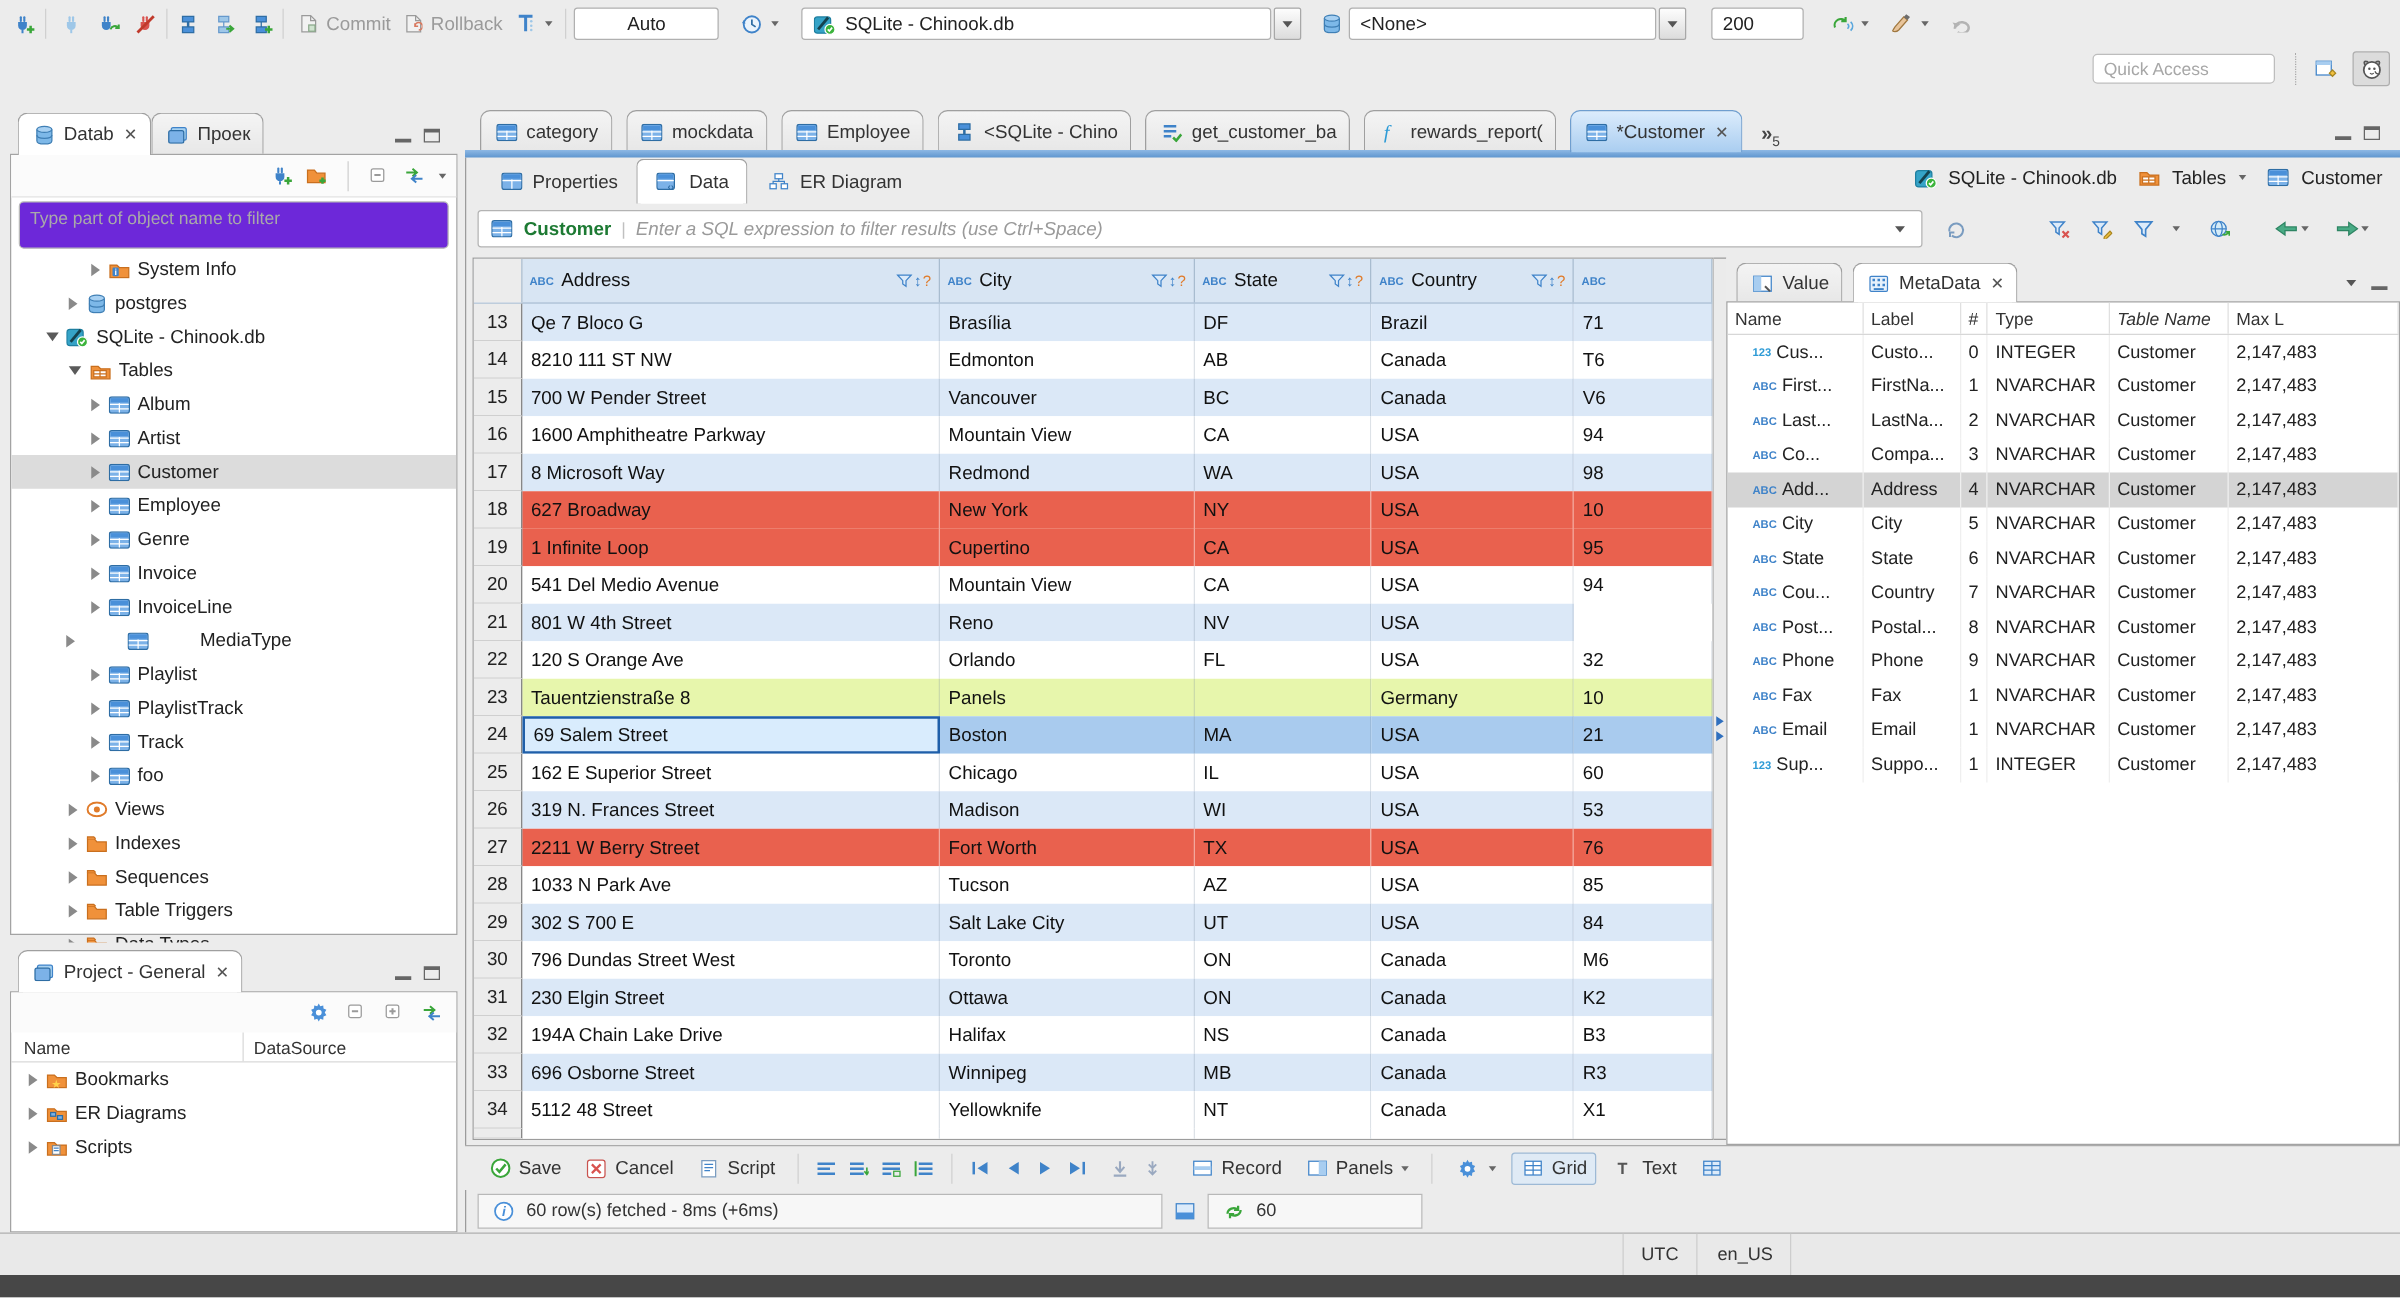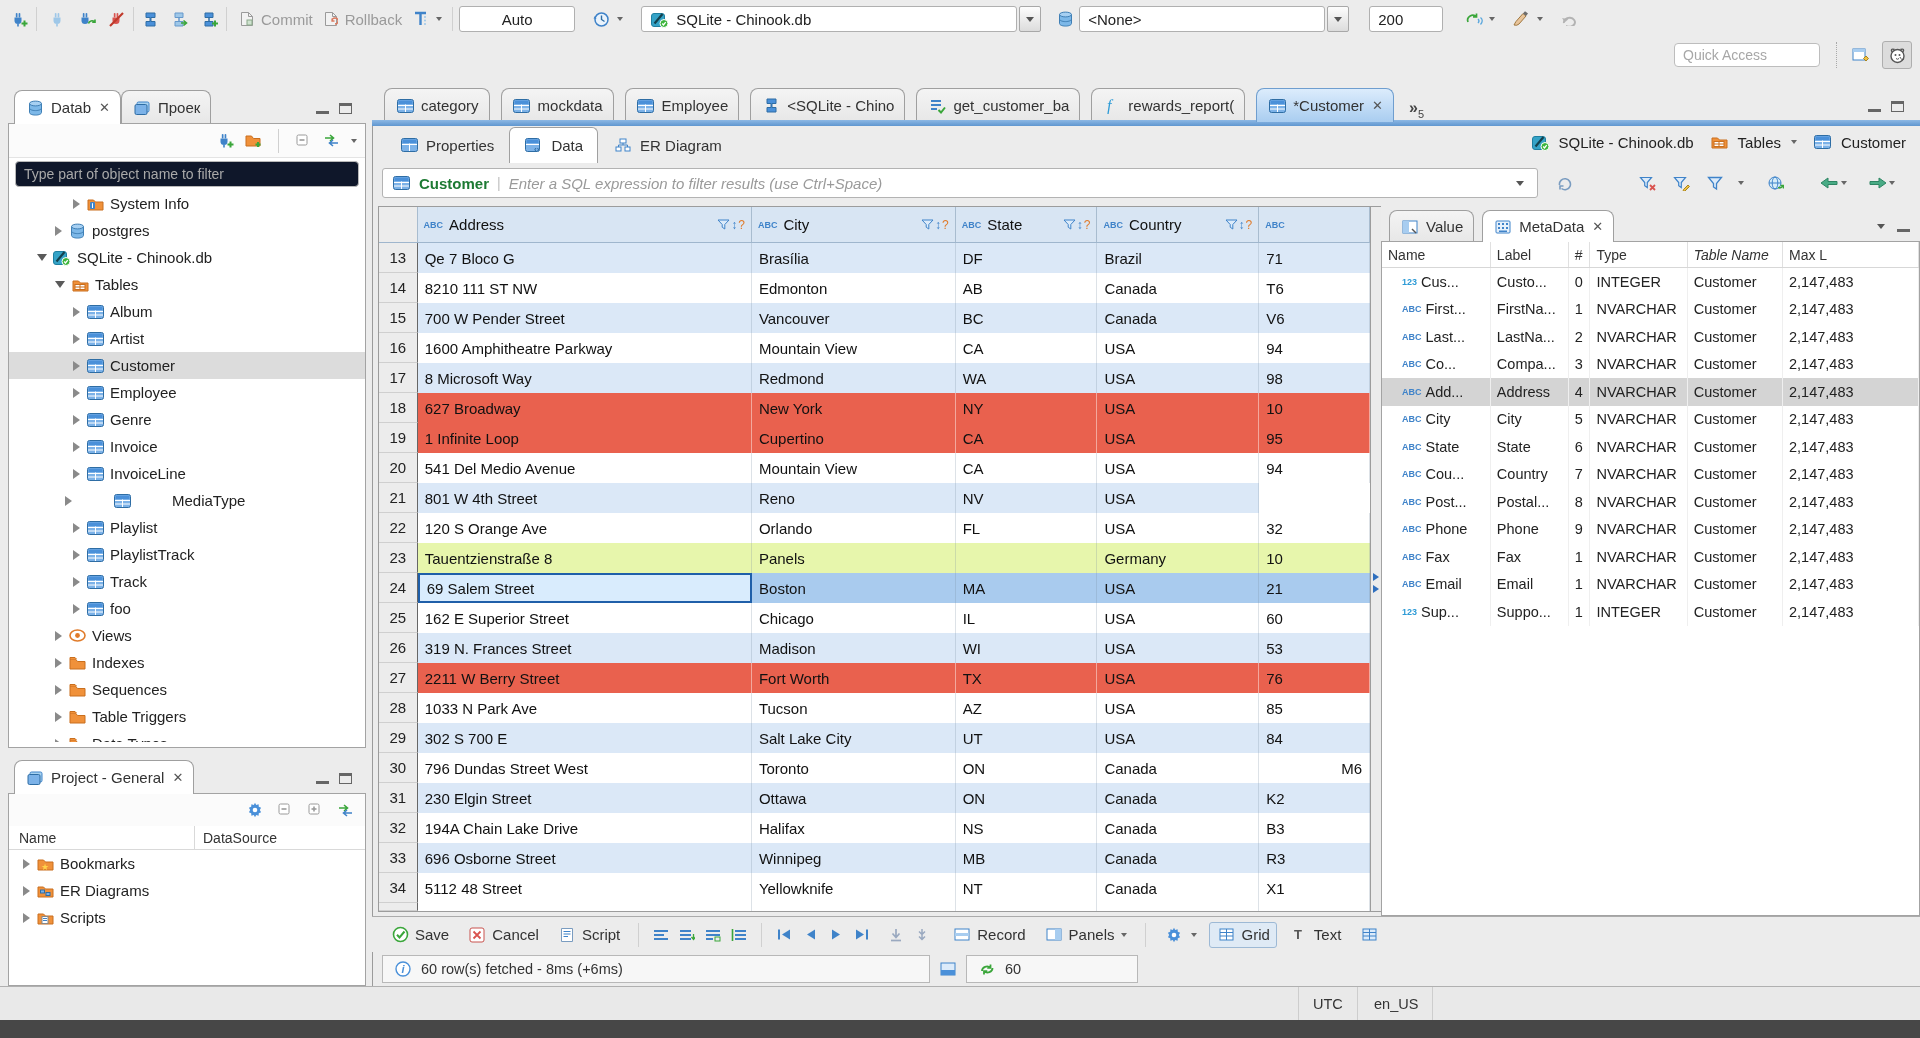--- a/index.html
+++ b/index.html
@@ -28,21 +28,21 @@
   .vtab.active-blue { background:linear-gradient(#dcecfc,#a9cdf0); border-color:#6f9ecf; z-index:3; }
   .tab-close { font-size:13px; color:#555; margin-left:2px; }
   .win-btns { display:flex; gap:10px; align-items:center; }
   .wmin { width:13px; height:11px; border-bottom:3px solid #666; }
   .wmax { width:13px; height:11px; border:1.5px solid #666; border-top:3px solid #666; }
 
   
   #nav-tabs { left:8px; top:88px; width:358px; height:36px; display:flex; align-items:flex-end; }
   #nav-panel { left:8px; top:123px; width:358px; height:625px; background:#fff; border:1px solid #a3a3a3; }
   #nav-toolbar { height:34px; background:#fbfbfb; display:flex; justify-content:flex-end; align-items:center; padding-right:8px; gap:8px; border-bottom:1px solid #e4e4e4; }
-  #nav-filter { margin:3px 6px; width:344px; height:26px; border:1px solid #b9b9b9; border-radius:4px; color:#a9a9a9; font-size:14px; padding:0 8px; line-height:24px; background:#0f172a; }
+  #nav-filter { margin:3px 6px; width:344px; height:38px; border:1px solid #b9b9b9; border-radius:4px; color:#a9a9a9; font-size:14px; padding:0 8px; line-height:24px; background:#6d28d9; }
   #nav-tree { overflow:hidden; height:552px; }
   .tree-row { display:flex; align-items:center; height:27px; font-size:15px; gap:5px; white-space:nowrap; }
   .tree-row.selected { background:#dcdcdc; }
   .tri-r { width:0; height:0; border-top:5px solid transparent; border-bottom:5px solid transparent; border-left:7px solid #8a8a8a; flex:0 0 auto; }
   .tri-d { width:0; height:0; border-left:5px solid transparent; border-right:5px solid transparent; border-top:7px solid #5a5a5a; flex:0 0 auto; }
 
   
   #proj-tabs { left:8px; top:758px; width:358px; height:36px; display:flex; align-items:flex-end; }
   #proj-panel { left:8px; top:793px; width:358px; height:193px; background:#fff; border:1px solid #a3a3a3; }
   #proj-toolbar { height:32px; background:#fbfbfb; display:flex; justify-content:flex-end; align-items:center; gap:10px; padding-right:10px; }
@@ -487,21 +487,21 @@
           <svg width="17" height="14">
             <rect x="0.5" y="0.5" width="16" height="13" rx="2" fill="#7cb2e8" stroke="#2e6da4"></rect>
             <rect x="1.5" y="1.5" width="14" height="3.5" fill="#4a90d9"></rect>
             <line x1="1" y1="6.5" x2="16" y2="6.5" stroke="#fff"></line>
             <line x1="1" y1="10" x2="16" y2="10" stroke="#fff"></line>
             <line x1="8.5" y1="5.5" x2="8.5" y2="13" stroke="#fff"></line>
           </svg>
         </span>
         <span class="tlabel">InvoiceLine</span>
       </div>
-      <div class="tree-row" style="padding-left: 56px; gap: 40px;">
+      <div class="tree-row" style="padding-left: 44px; gap: 40px;">
         <span class="tri-r"></span>
         <span class="ico">
           <svg width="17" height="14">
             <rect x="0.5" y="0.5" width="16" height="13" rx="2" fill="#7cb2e8" stroke="#2e6da4"></rect>
             <rect x="1.5" y="1.5" width="14" height="3.5" fill="#4a90d9"></rect>
             <line x1="1" y1="6.5" x2="16" y2="6.5" stroke="#fff"></line>
             <line x1="1" y1="10" x2="16" y2="10" stroke="#fff"></line>
             <line x1="8.5" y1="5.5" x2="8.5" y2="13" stroke="#fff"></line>
           </svg>
         </span>
@@ -1336,21 +1336,21 @@
         </div>
         <div class="g-cell g-data" style="width: 222px;">
           <span>Toronto</span>
         </div>
         <div class="g-cell g-data" style="width: 154px;">
           <span>ON</span>
         </div>
         <div class="g-cell g-data" style="width: 176px;">
           <span>Canada</span>
         </div>
-        <div class="g-cell g-data" style="width: 120px; justify-content: flex-end;">
+        <div class="g-cell g-data" style="width: 120px;">
           <span>M6</span>
         </div>
       </div>
       <div class="grid-row r-blue">
         <div class="g-cell g-num" style="width: 41px;">
           <span>31</span>
         </div>
         <div class="g-cell g-data" style="width: 365px;">
           <span>230 Elgin Street</span>
         </div>

